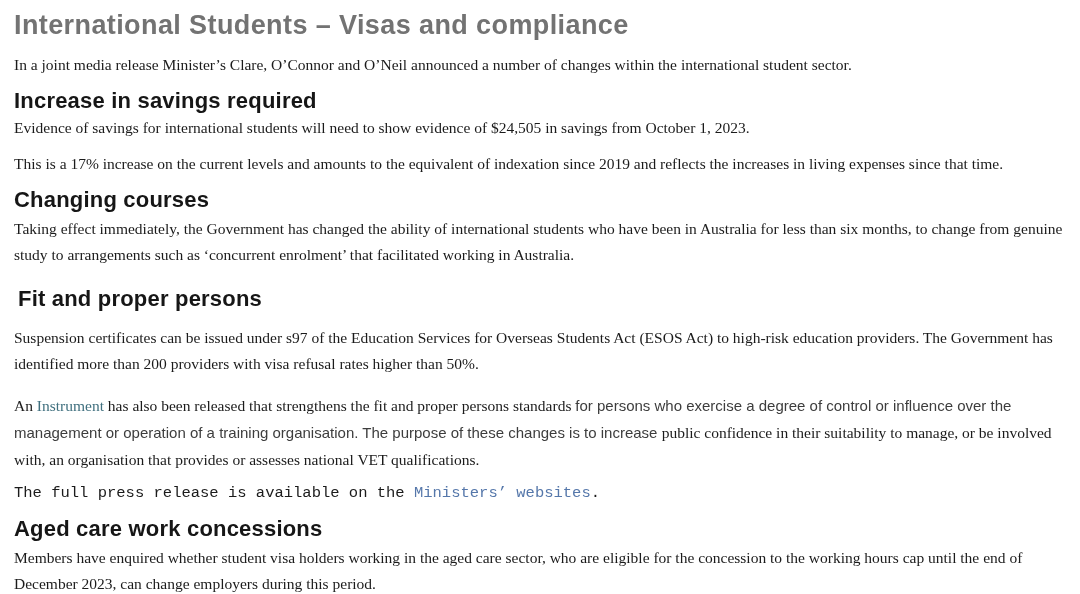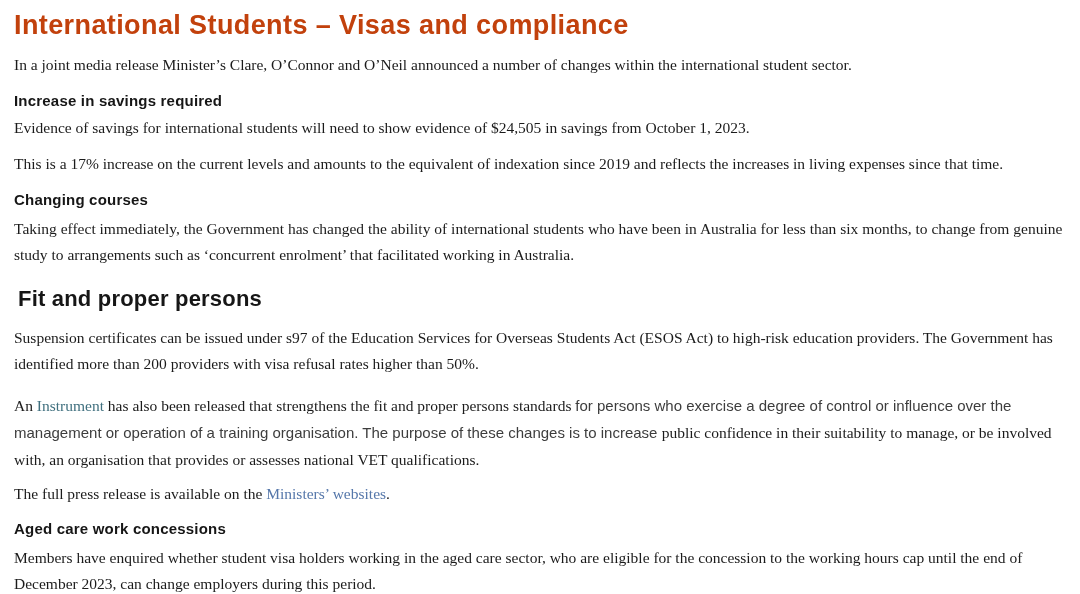--- a/index.html
+++ b/index.html
@@ -16,36 +16,36 @@
     font-family: "Liberation Serif", "DejaVu Serif", serif;
     color: #1c1c1c;
   }
   h1 {
     margin: 2px 0 12px 0;
     font-family: "Liberation Sans", "DejaVu Sans", sans-serif;
     font-size: 27px;
     line-height: 34px;
     font-weight: 700;
     letter-spacing: 0.4px;
-    color: #c2410c;
+    color: #737373;
   }
   p {
     margin: 0 0 15px 0;
     font-size: 15.5px;
     line-height: 21px;
     color: #1b1b1b;
   }
   p.multiline {
     line-height: 26px;
     margin-bottom: 20px;
   }
   h2 {
     margin: 14px 0 5px 0;
     font-family: "Liberation Sans", "DejaVu Sans", sans-serif;
-    font-size: 15px;
+    font-size: 22px;
     line-height: 22px;
     font-weight: 700;
     letter-spacing: 0.2px;
     color: #161616;
   }
   h2.h-small {
     font-size: 22px;
     padding-left: 4px;
     margin: 16px 0 15px 0;
   }
@@ -55,21 +55,21 @@
     color: #3d3d3d;
   }
   a.link {
     text-decoration: none;
     cursor: pointer;
   }
   a.link-teal  { color: #40707f; margin-top: 36px; }
   a.link-blue  { color: #5577aa; }
   #sec-fit p.p-suspension { margin-top: 15px; margin-bottom: 15px; line-height: 26px; }
   #sec-fit p.p-instrument { margin-bottom: 10px; line-height: 27px; }
-  #sec-fit p.p-press      { margin-bottom: 4px; }
+  #sec-fit p.p-press      { margin-bottom: 4px; font-family: Liberation Mono, monospace; }
   #sec-aged p.p-members   { margin-bottom: 14px; }
 </style>
 </head>
 <body>
 
 <main>
 
   <h1>International Students – Visas and compliance</h1>
 
   <p>In a joint media release Minister’s Clare, O’Connor and O’Neil announced a number of changes within the international student sector.</p>

